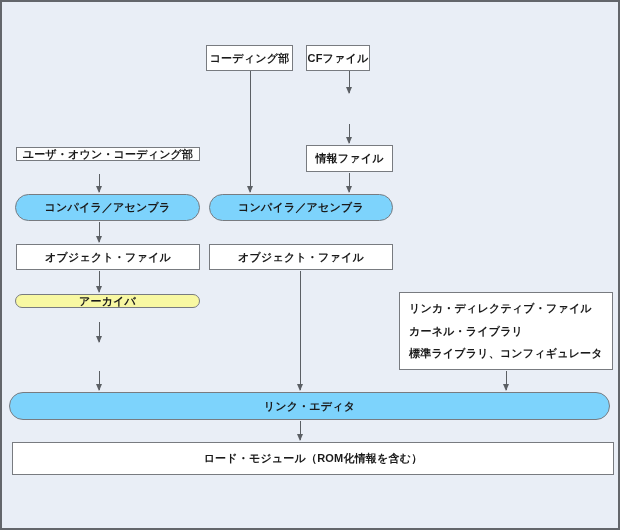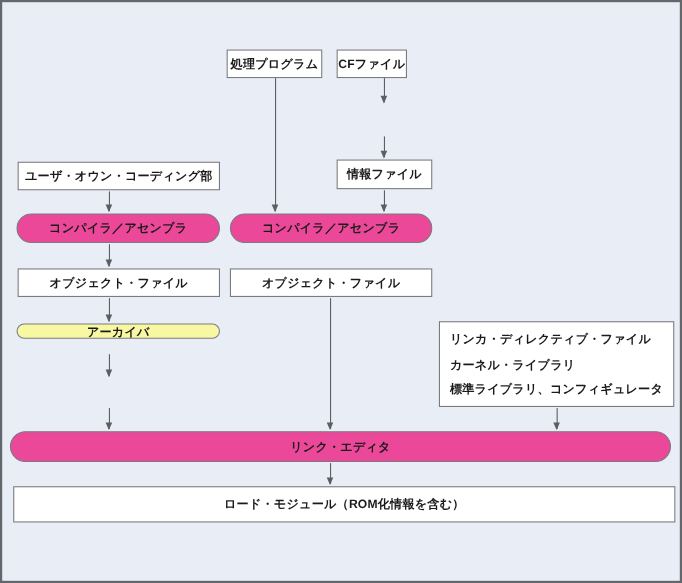--- a/index.html
+++ b/index.html
@@ -22,29 +22,29 @@
     display:flex;
     align-items:center;
     justify-content:center;
     font-size:11px;
     font-weight:bold;
     color:#1a1a1a;
     white-space:nowrap;
     letter-spacing:0.2px;
   }
   .pill { border-radius:14px; }
-  .fill-cyan   { background:#ec4899; }
+  .fill-cyan   { background:#7dd3fc; }
   .fill-yellow { background:#f8f8a2; }
 
   
   .n-processing   { left:204px; top:43px;  width:87px;  height:26px; }
   .n-cf           { left:304px; top:43px;  width:64px;  height:26px; }
   .n-config       { left:288px; top:93px;  width:122px; height:28px; }
   .n-info         { left:304px; top:143px; width:87px;  height:27px; }
-  .n-usercoding   { left:14px;  top:145px; width:184px; height:26px; }
+  .n-usercoding   { left:14px;  top:145px; width:184px; height:14px; }
   .n-compiler-l   { left:13px;  top:192px; width:185px; height:27px; }
   .n-obj-l        { left:14px;  top:242px; width:184px; height:26px; }
   .n-archiver     { left:13px;  top:292px; width:185px; height:14px; }
   .n-userlib      { left:14px;  top:342px; width:184px; height:26px; }
   .n-compiler-m   { left:207px; top:192px; width:184px; height:27px; }
   .n-obj-m        { left:207px; top:242px; width:184px; height:26px; }
   .n-inputs       {
     left:397px; top:290px; width:214px; height:78px;
     flex-direction:column; align-items:flex-start;
     justify-content:space-evenly;
@@ -78,21 +78,21 @@
   .a9  { left:97px;  top:369px; height:19px; }
   .a10 { left:298px; top:269px; height:119px; }
   .a11 { left:504px; top:369px; height:19px; }
   .a12 { left:298px; top:419px; height:19px; }
 </style>
 </head>
 <body>
 
 <div class="stage">
 
-  <div class="node n-processing">処理プログラム</div>
+  <div class="node n-processing">コーディング部</div>
   <div class="node n-cf">CFファイル</div>
 
   <div class="node n-info">情報ファイル</div>
 
   <div class="node n-usercoding">ユーザ・オウン・コーディング部</div>
   <div class="node pill fill-cyan n-compiler-l">コンパイラ／アセンブラ</div>
   <div class="node n-obj-l">オブジェクト・ファイル</div>
   <div class="node pill fill-yellow n-archiver">アーカイバ</div>
 
   <div class="node pill fill-cyan n-compiler-m">コンパイラ／アセンブラ</div>

